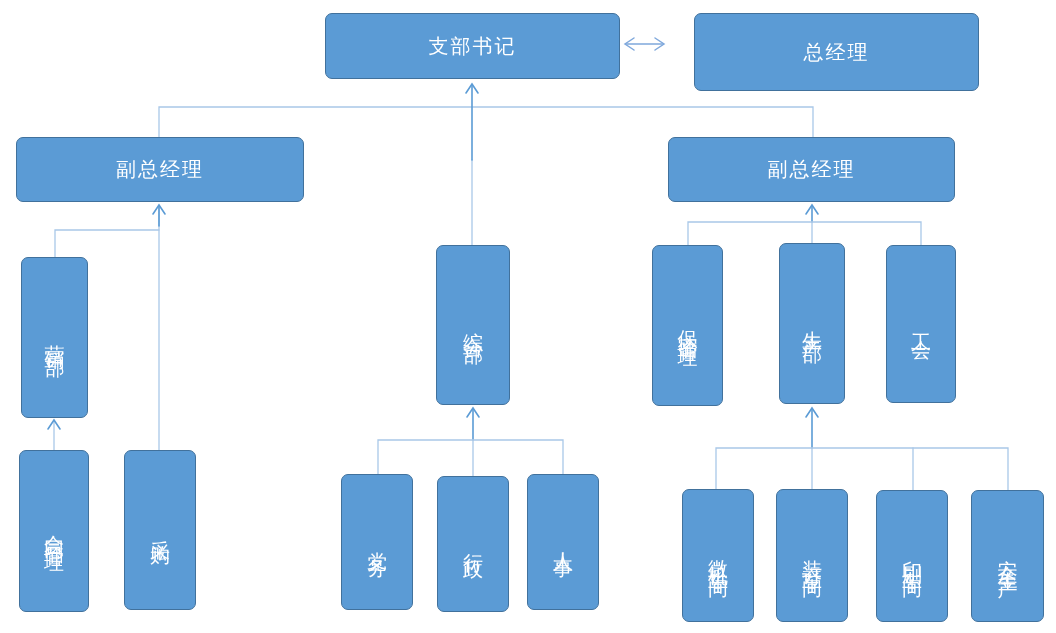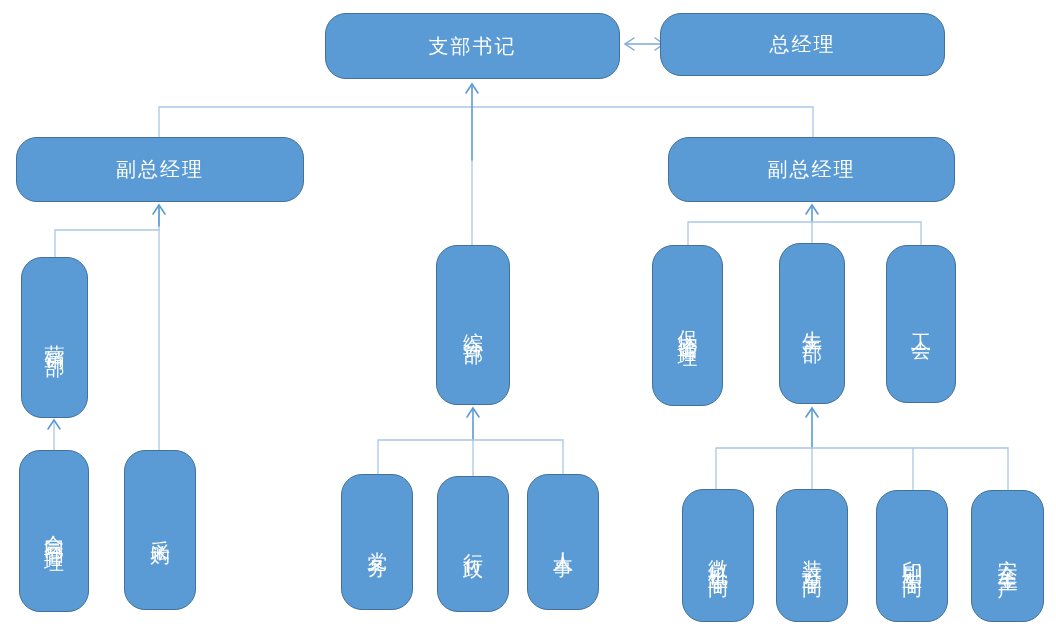--- a/index.html
+++ b/index.html
@@ -27,21 +27,21 @@
     stroke-linejoin: miter;
   }
   .line-lt { stroke: var(--line-light, #A9C8E8); stroke-width: 1.3px; }
   .line-md { stroke: var(--line-medium, #5B9BD5); stroke-width: 1.6px; }
   .line-da { stroke: var(--line-double-arrow, #7FA8DC); stroke-width: 1.5px; }
   .node {
     position: absolute;
     box-sizing: border-box;
     background: var(--node-fill, #5B9BD5);
     border: 1.5px solid var(--node-border, #41719C);
-    border-radius: 21px;
+    border-radius: 7px;
     display: flex;
     align-items: center;
     justify-content: center;
     color: var(--node-text, #ffffff);
     font-size: 20px;
     line-height: 1.25;
     cursor: default;
     user-select: none;
   }
   .node.h .lbl {
@@ -93,21 +93,21 @@
     <path class="line-md" d="M812 448 V409"></path>
     <path class="line-md" d="M806 417 L812 408 L818 417"></path>
     <path class="line-lt" d="M716 489 V448 H1008 V490"></path>
     <path class="line-lt" d="M812 489 V448"></path>
     <path class="line-lt" d="M913 490 V448"></path>
   </svg>
 
   <div class="node h" style="left:325px; top:13px; width:295px; height:66px">
     <span class="lbl">支部书记</span>
   </div>
-  <div class="node h" style="left:660px; top:13px; width:285px; height:63px">
+  <div class="node h" style="left:694px; top:13px; width:285px; height:78px">
     <span class="lbl">总经理</span>
   </div>
 
   <div class="node h" style="left:16px; top:137px; width:288px; height:65px">
     <span class="lbl">副总经理</span>
   </div>
   <div class="node h" style="left:668px; top:137px; width:287px; height:65px">
     <span class="lbl">副总经理</span>
   </div>
 

